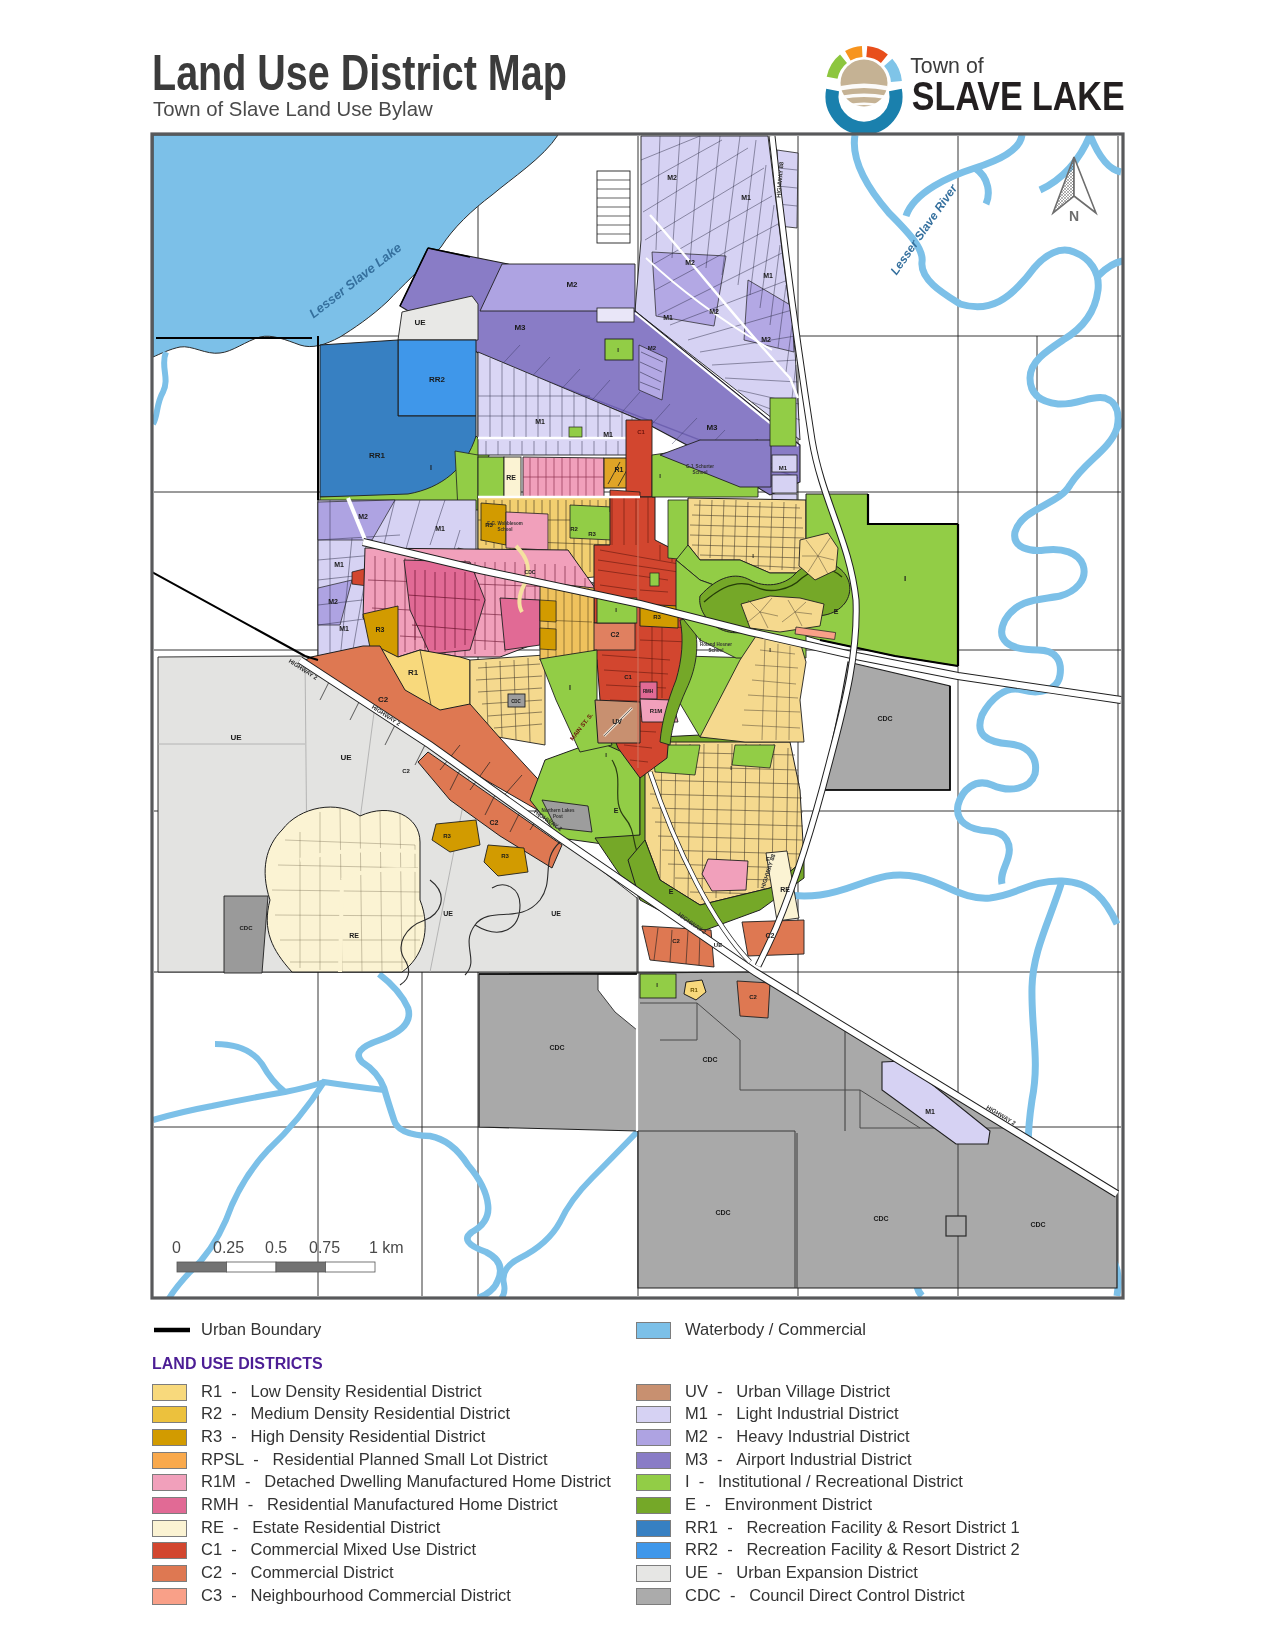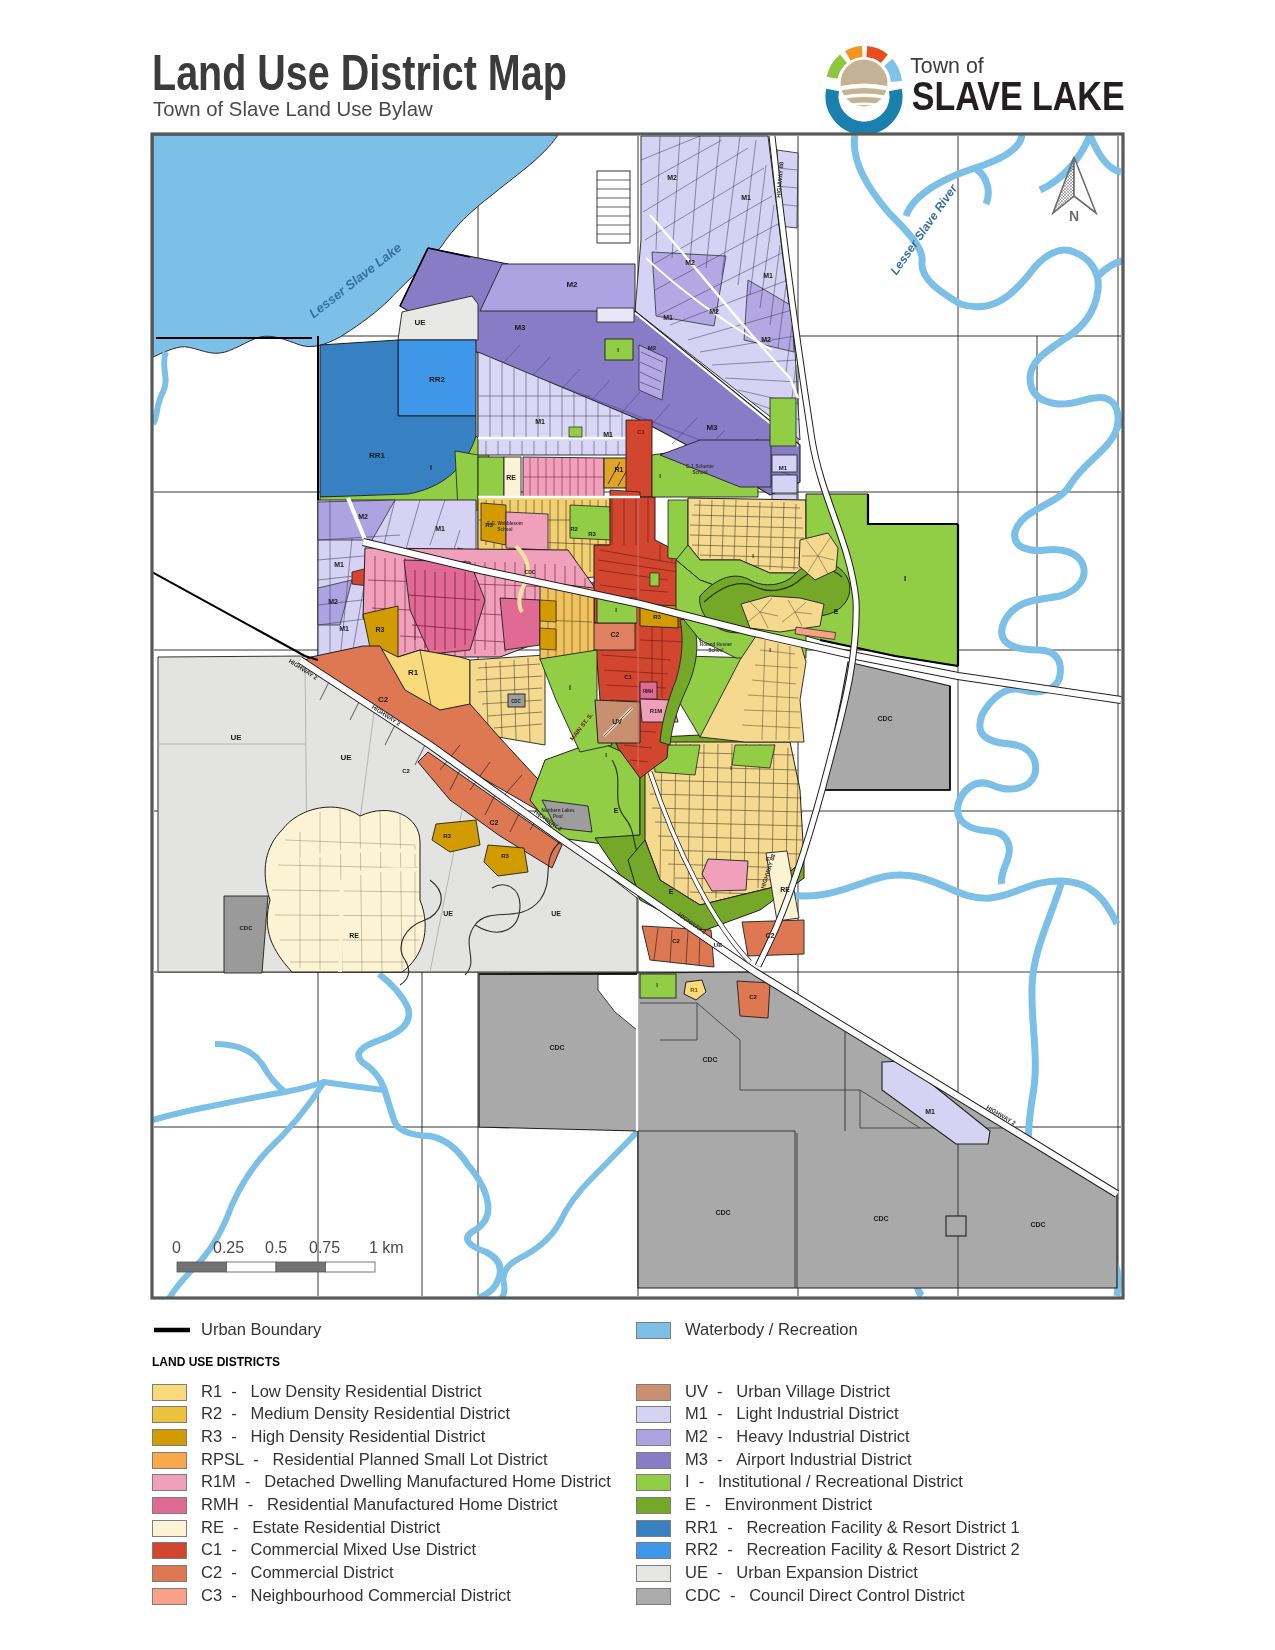--- a/index.html
+++ b/index.html
@@ -3,21 +3,21 @@
 <meta charset="utf-8">
 <style>
 html,body{margin:0;padding:0;background:#fff;width:1275px;height:1650px;overflow:hidden;}
 body{font-family:"Liberation Sans", sans-serif;position:relative;}
 .abs{position:absolute;}
 #title{left:152px;top:44px;font-size:50px;font-weight:bold;color:#3b3b3b;transform:scaleX(0.79);transform-origin:left top;white-space:nowrap;}
 #subtitle{left:153px;top:97px;font-size:21px;color:#4a4a4a;transform:scaleX(0.97);transform-origin:left top;white-space:nowrap;}
 .lrow{position:absolute;height:18px;font-size:16.5px;color:#333;}
 .lsw{position:absolute;width:33px;height:15px;border:1.5px solid #7d7d7d;}
 .ltx{position:absolute;left:49px;top:-2px;white-space:nowrap;}
-#landuse{left:152px;top:1355px;font-size:12px;font-weight:bold;color:#000000;}
+#landuse{left:152px;top:1355px;font-size:16px;font-weight:bold;color:#4c1d95;}
 </style>
 </head>
 <body>
 
 <div class="abs" id="title">Land Use District Map</div>
 
 <div class="abs" id="subtitle">Town of Slave Land Use Bylaw</div>
 
 <svg class="abs" style="left:820px;top:40px" width="330" height="95" viewBox="0 0 330 95">
 <g transform="translate(44,44)">
@@ -501,21 +501,21 @@
 
 <div class="lrow" style="left:152px;top:1322px;">
     <svg class="lsw" style="border:none;width:40px;height:16px" viewBox="0 0 40 16">
       <path d="M2,8 L38,8" stroke="#000" stroke-width="4.5"></path>
     </svg>
     <span class="ltx">Urban Boundary</span>
   </div>
 
 <div class="lrow" style="left:636px;top:1322px;">
     <span class="lsw" style="background:#7cc0e8"></span>
-    <span class="ltx">Waterbody / Recreation</span>
+    <span class="ltx">Waterbody / Commercial</span>
   </div>
 
 <div class="abs" id="landuse">LAND USE DISTRICTS</div>
 
 <div class="lrow" style="left:152px;top:1383.5px;">
     <span class="lsw" style="background:#f8d97c"></span>
     <span class="ltx">R1&nbsp;&nbsp;-&nbsp;&nbsp;&nbsp;Low Density Residential District</span>
   </div>
 
 <div class="lrow" style="left:152px;top:1406.2px;">

